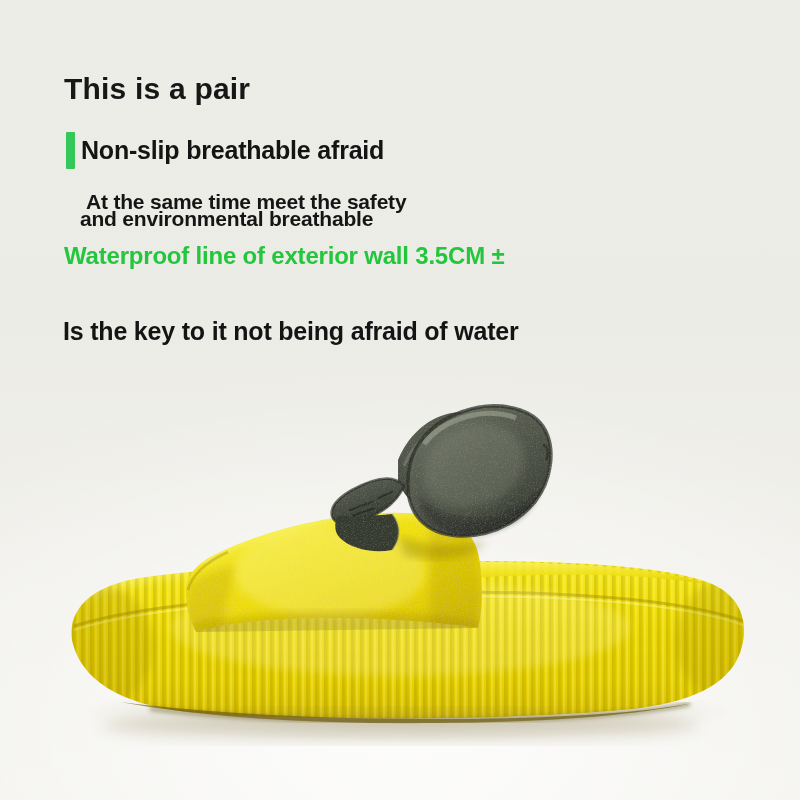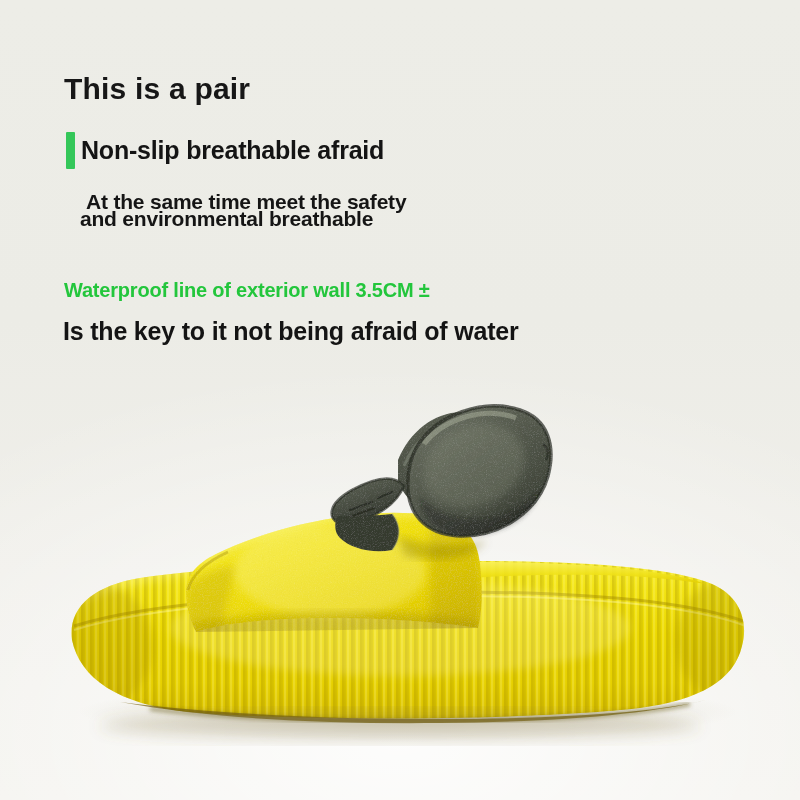--- a/index.html
+++ b/index.html
@@ -70,24 +70,23 @@
     margin-left: 6px;
   }
   .l-body2 {
     left: 80px; top: 206px;
     font-size: 21px;
     line-height: 25px;
     color: #151515;
   }
   .l-green {
     left: 64px; top: 242px;
-    font-size: 20px;
+    font-size: 24px;
     line-height: 28px;
     color: #23c63c;
-    margin-top: 34px;
   }
   .l-bottom {
     left: 63px; top: 285px;
     font-size: 25px;
     line-height: 29px;
     color: #141414;
     margin-top: 32px;
   }
 
   

